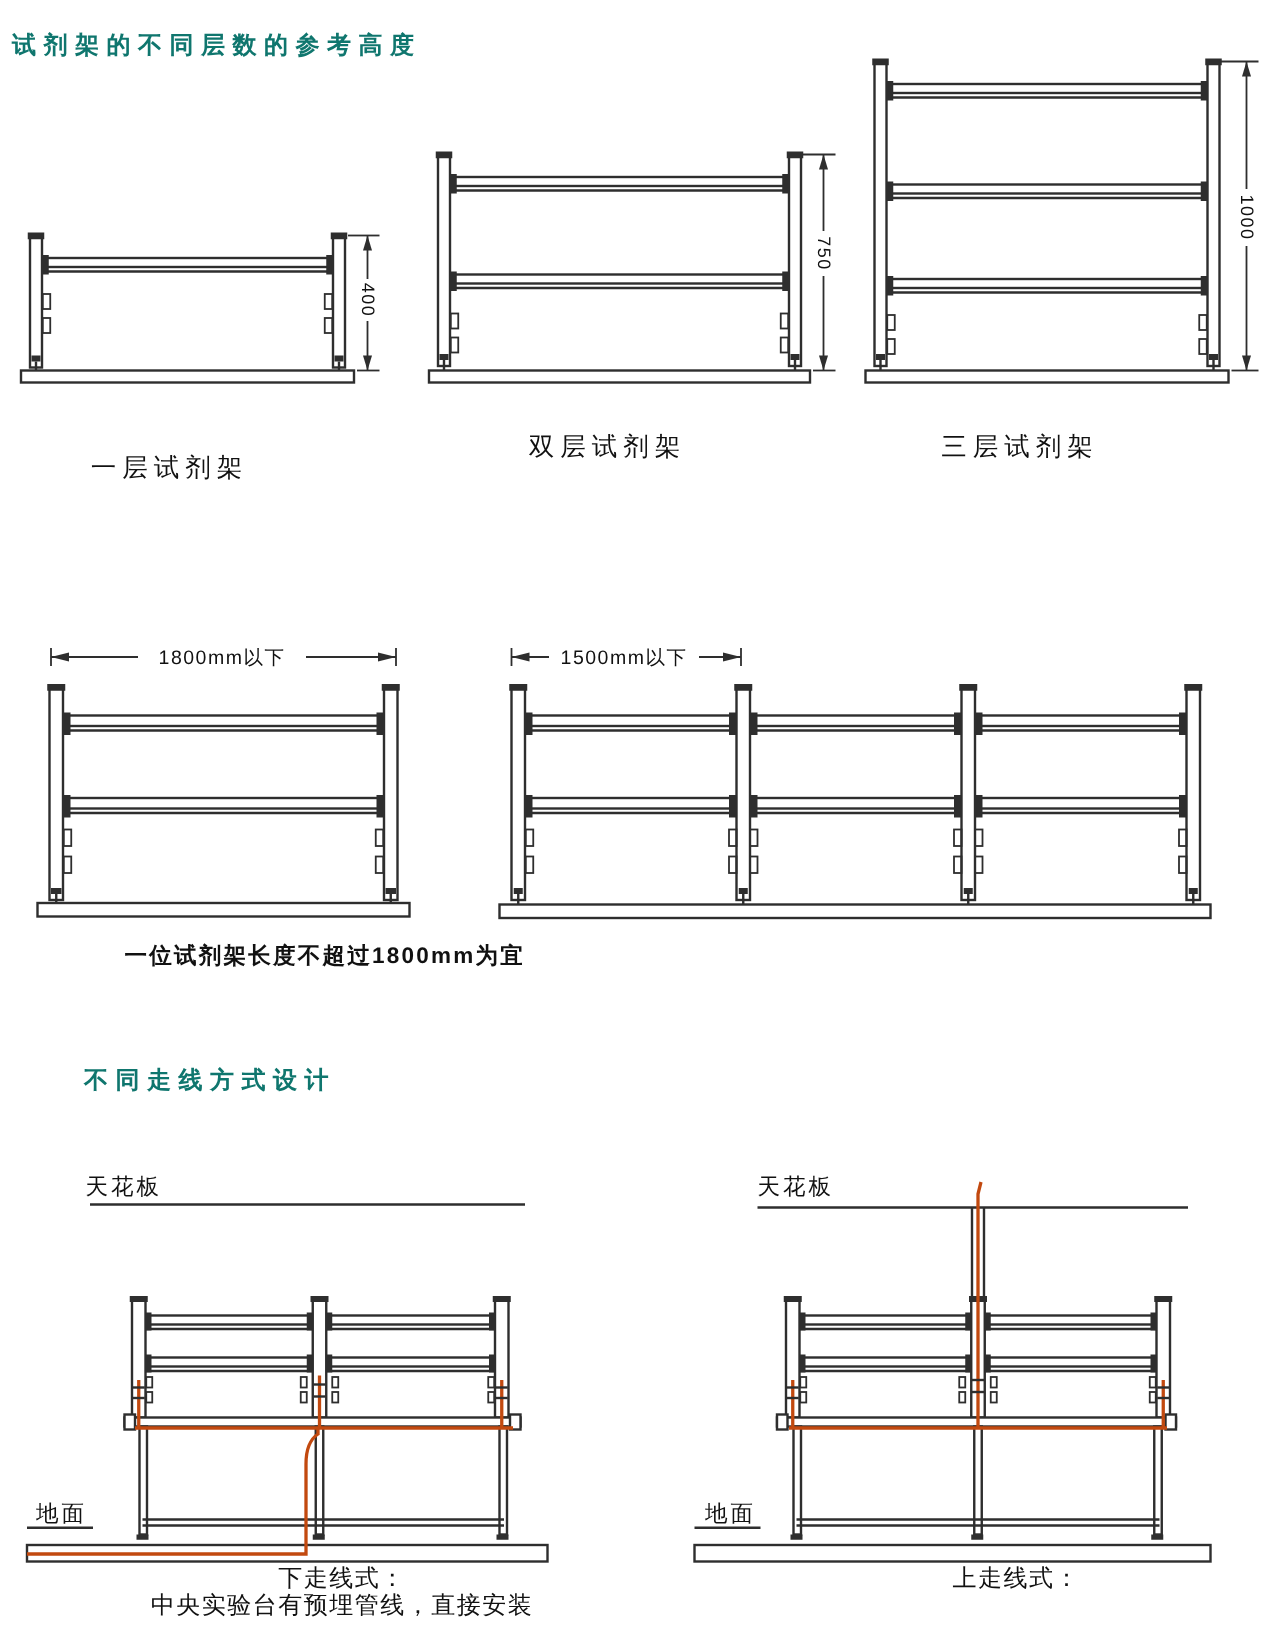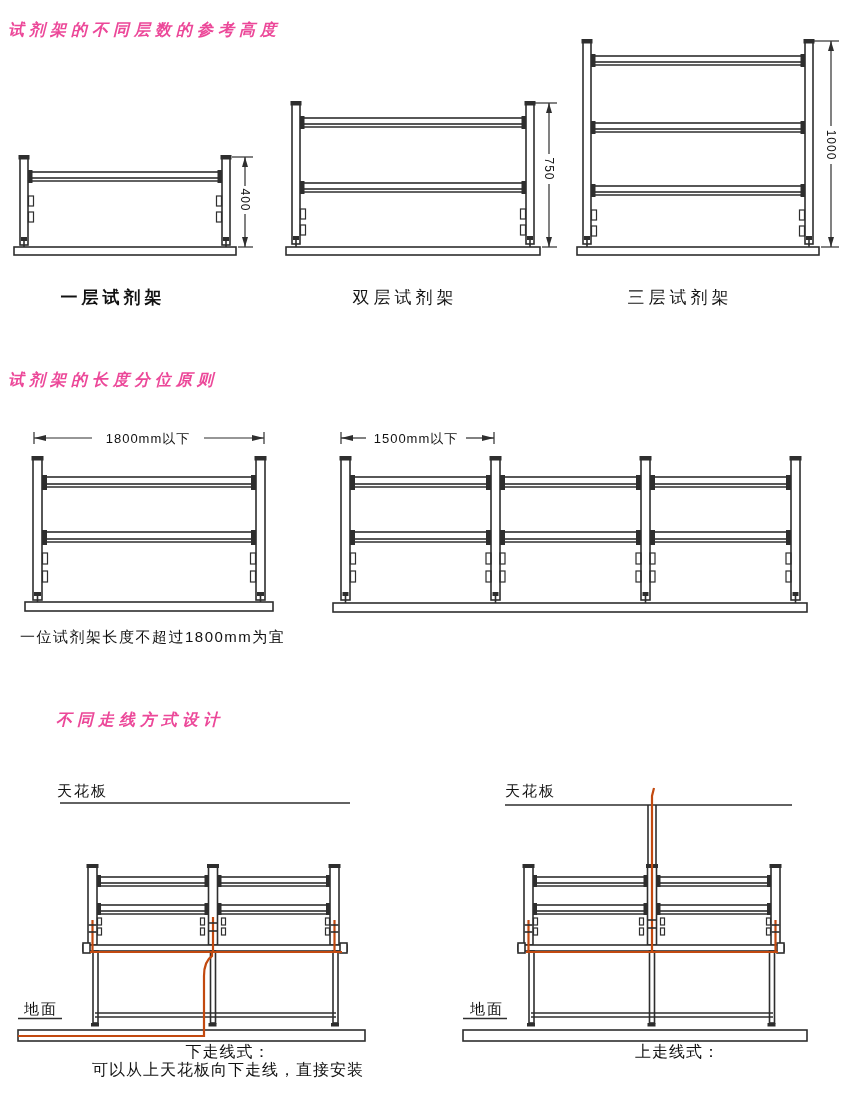--- a/index.html
+++ b/index.html
@@ -1,21 +1,21 @@
 <!DOCTYPE html>
 <html><head>
 <meta charset="utf-8">
 <style>
   html,body{margin:0;padding:0;background:#fff;}
   #page{position:relative;width:844px;height:1096px;background:#ffffff;overflow:hidden;
         font-family:"Liberation Sans","DejaVu Sans",sans-serif;color:#111;}
   .abs{position:absolute;}
-  .title{font-weight:bold;font-size:16px;letter-spacing:5px;color:#ec4899;white-space:nowrap;font-style:italic;}
+  .title{font-weight:bold;font-size:16px;letter-spacing:5px;color:#0f766e;white-space:nowrap;}
   .rlabel{font-size:17px;letter-spacing:4px;text-align:center;white-space:nowrap;}
-  .cap{font-size:15px;letter-spacing:1.5px;text-align:left;white-space:nowrap;}
+  .cap{font-size:15px;letter-spacing:1.5px;text-align:right;white-space:nowrap;font-weight:bold;}
   .cap2{font-size:16px;letter-spacing:1px;text-align:center;white-space:nowrap;padding-left:28px;}
   svg{display:block;}
   svg text{font-family:"Liberation Sans","DejaVu Sans",sans-serif;}
   .st{stroke:#2e2e2e;stroke-width:1.6;fill:none;}
   .stw{stroke:#2e2e2e;stroke-width:1.2;fill:none;}
   .fl{fill:#2e2e2e;stroke:none;}
   .wh{fill:#ffffff;stroke:#2e2e2e;stroke-width:1.6;}
   .wire{stroke:#c2490f;stroke-width:2.2;fill:none;}
   .dimtxt{font-size:12px;fill:#111;letter-spacing:1px;}
   .dimtxt2{font-size:13px;fill:#111;letter-spacing:1px;}
@@ -126,25 +126,24 @@
       <line class="stw" x1="240" y1="11" x2="266" y2="11"></line>
       <line class="stw" x1="248" y1="217" x2="266" y2="217"></line>
       <line class="stw" x1="258" y1="11" x2="258" y2="96"></line>
       <line class="stw" x1="258" y1="134" x2="258" y2="217"></line>
       <path class="fl" d="M258 11 L255 21 L261 21 Z"></path>
       <path class="fl" d="M258 217 L255 207 L261 207 Z"></path>
       <text class="dimtxt" transform="rotate(90 258 115)" x="258" y="115" text-anchor="middle" dominant-baseline="central">1000</text>
     </g>
   </svg>
 
-  <div class="abs rlabel" style="left:33px;top:286px;width:160px;font-weight:bold;">一层试剂架</div>
+  <div class="abs rlabel" style="left:33px;top:300px;width:160px;">一层试剂架</div>
   <div class="abs rlabel" style="left:325px;top:286px;width:160px;">双层试剂架</div>
   <div class="abs rlabel" style="left:600px;top:286px;width:160px;">三层试剂架</div>
 
-  <div class="abs title" style="left:8px;top:370px;">试剂架的长度分位原则</div>
 
   <svg class="abs" style="left:18px;top:428px;" width="300" height="190" viewBox="0 0 300 190">
     <g>
       <line class="stw" x1="16" y1="4" x2="16" y2="16"></line>
       <line class="stw" x1="246" y1="4" x2="246" y2="16"></line>
       <path class="fl" d="M16 10 L28 7 L28 13 Z"></path>
       <path class="fl" d="M246 10 L234 7 L234 13 Z"></path>
       <line class="stw" x1="16" y1="10" x2="74" y2="10"></line>
       <line class="stw" x1="186" y1="10" x2="246" y2="10"></line>
       <text class="dimtxt2" x="130" y="10" text-anchor="middle" dominant-baseline="central">1800mm以下</text>
@@ -360,16 +359,16 @@
       <line class="st" x1="331.5" y1="155" x2="339.5" y2="155"></line>
       <line class="st" x1="331.5" y1="162" x2="339.5" y2="162"></line>
     </g>
     <g>
       <text class="lbl" x="30" y="244">地面</text>
       <line class="st" x1="23" y1="248.5" x2="67" y2="248.5"></line>
     </g>
   </svg>
 
   <div class="abs cap2" style="left:0px;top:1042px;width:400px;">下走线式：</div>
-  <div class="abs cap2" style="left:0px;top:1060px;width:400px;">可以从上天花板向下走线，直接安装</div>
+  <div class="abs cap2" style="left:0px;top:1060px;width:400px;">中央实验台有预埋管线，直接安装</div>
   <div class="abs cap2" style="left:455px;top:1042px;width:389px;">上走线式：</div>
 
 </div>
 
 </body></html>

